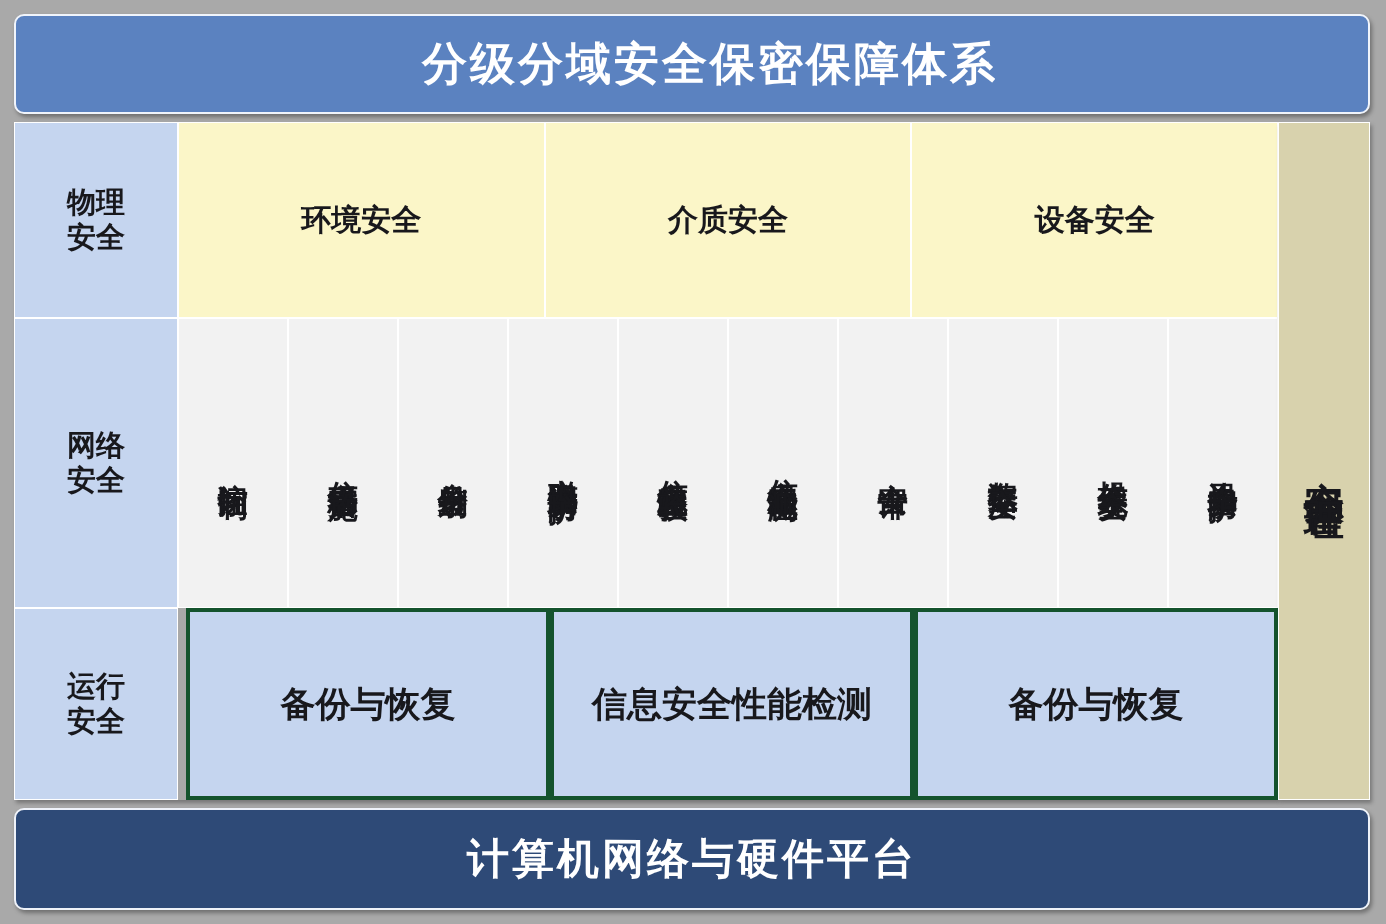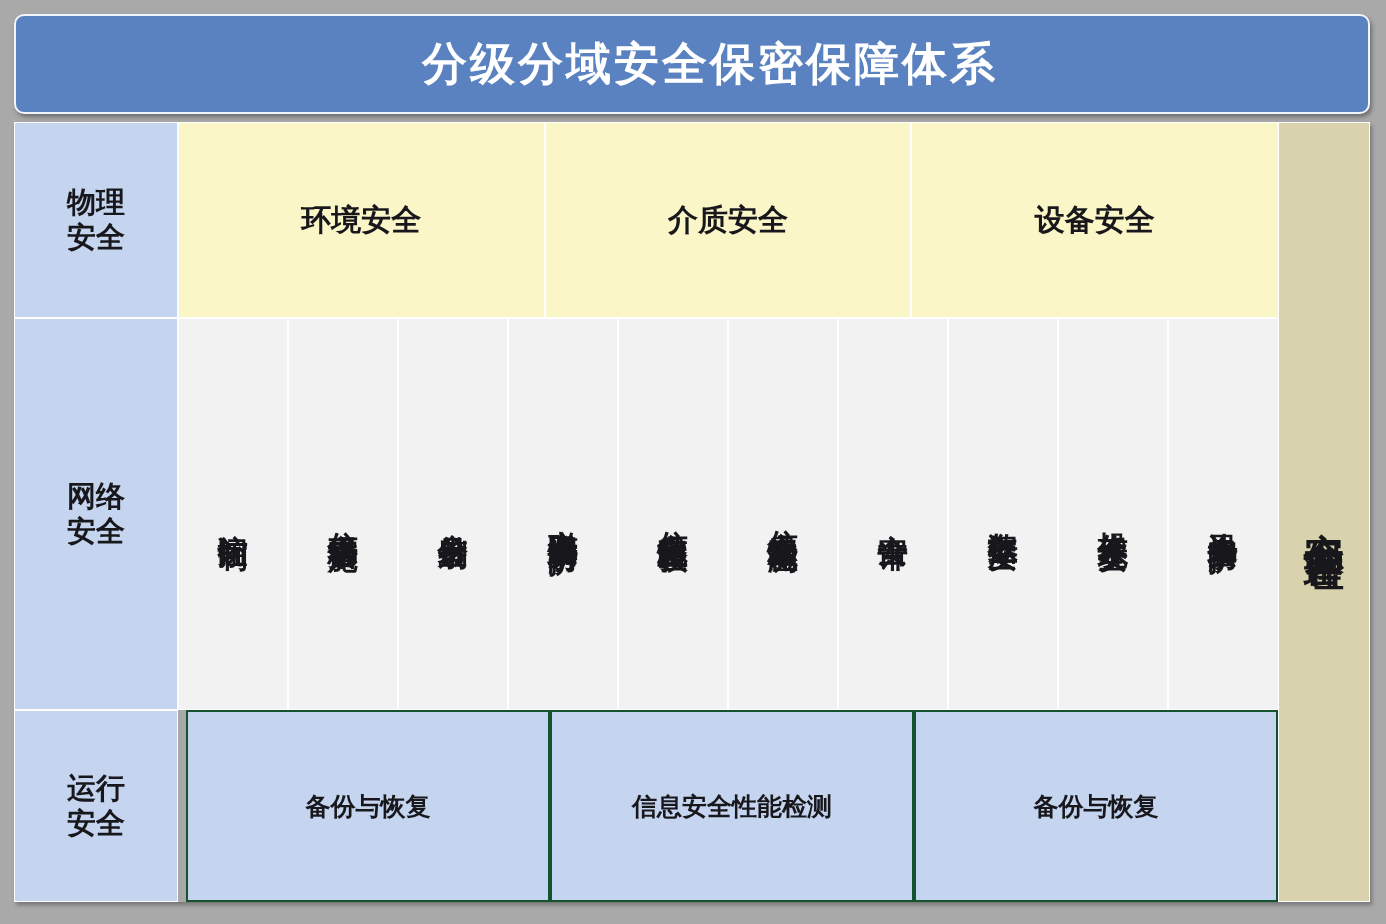--- a/index.html
+++ b/index.html
@@ -122,26 +122,26 @@
     color: #18181c;
     letter-spacing: 2px;
     line-height: 1.12;
     text-align: center;
   }
 
   
   .cell-runtime {
     flex: 1 1 0;
     background: #c5d5ef;
-    border: 2px solid #14532d;
-    box-sizing: border-box;
-    display: flex;
-    align-items: center;
-    justify-content: center;
-    font-size: 25px;
+    border: 4px solid #14532d;
+    box-sizing: border-box;
+    display: flex;
+    align-items: center;
+    justify-content: center;
+    font-size: 35px;
     font-weight: bold;
     color: #18181c;
     text-align: center;
   }
 
   
   .side-column {
     flex: 0 0 92px;
     margin-left: 0;
     background: #d8d2ad;
@@ -257,14 +257,17 @@
       </div>
 
     </div>
 
     <div class="side-column">
       <span class="vtext">安全保密管理</span>
     </div>
 
   </div>
 
+  <div class="banner-bottom">
+    <span>计算机网络与硬件平台</span>
+  </div>
 
 </div>
 
 </body></html>

